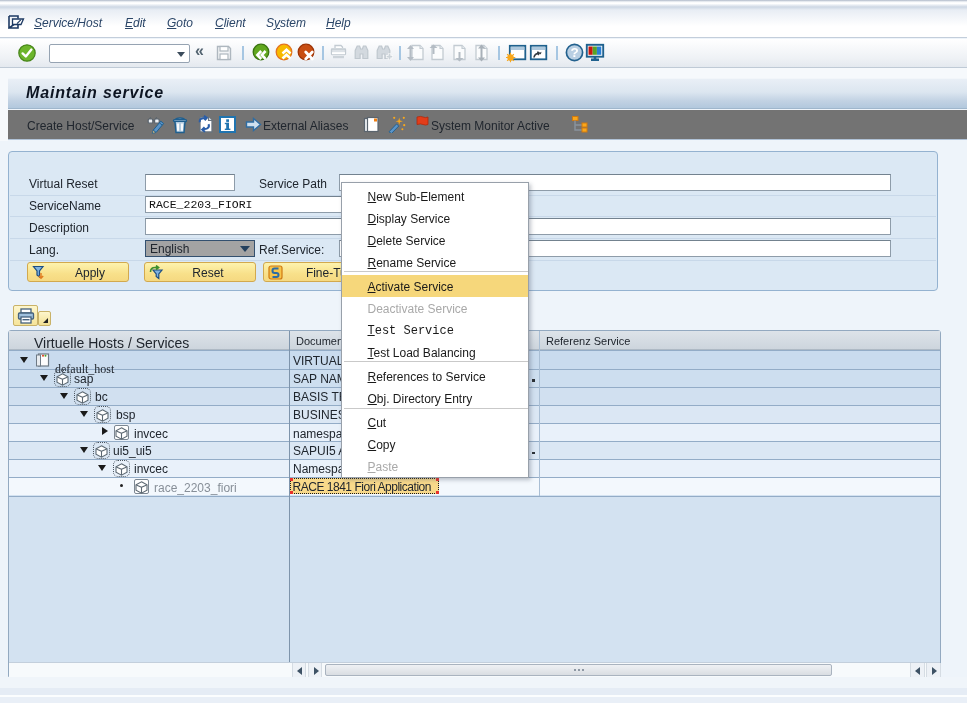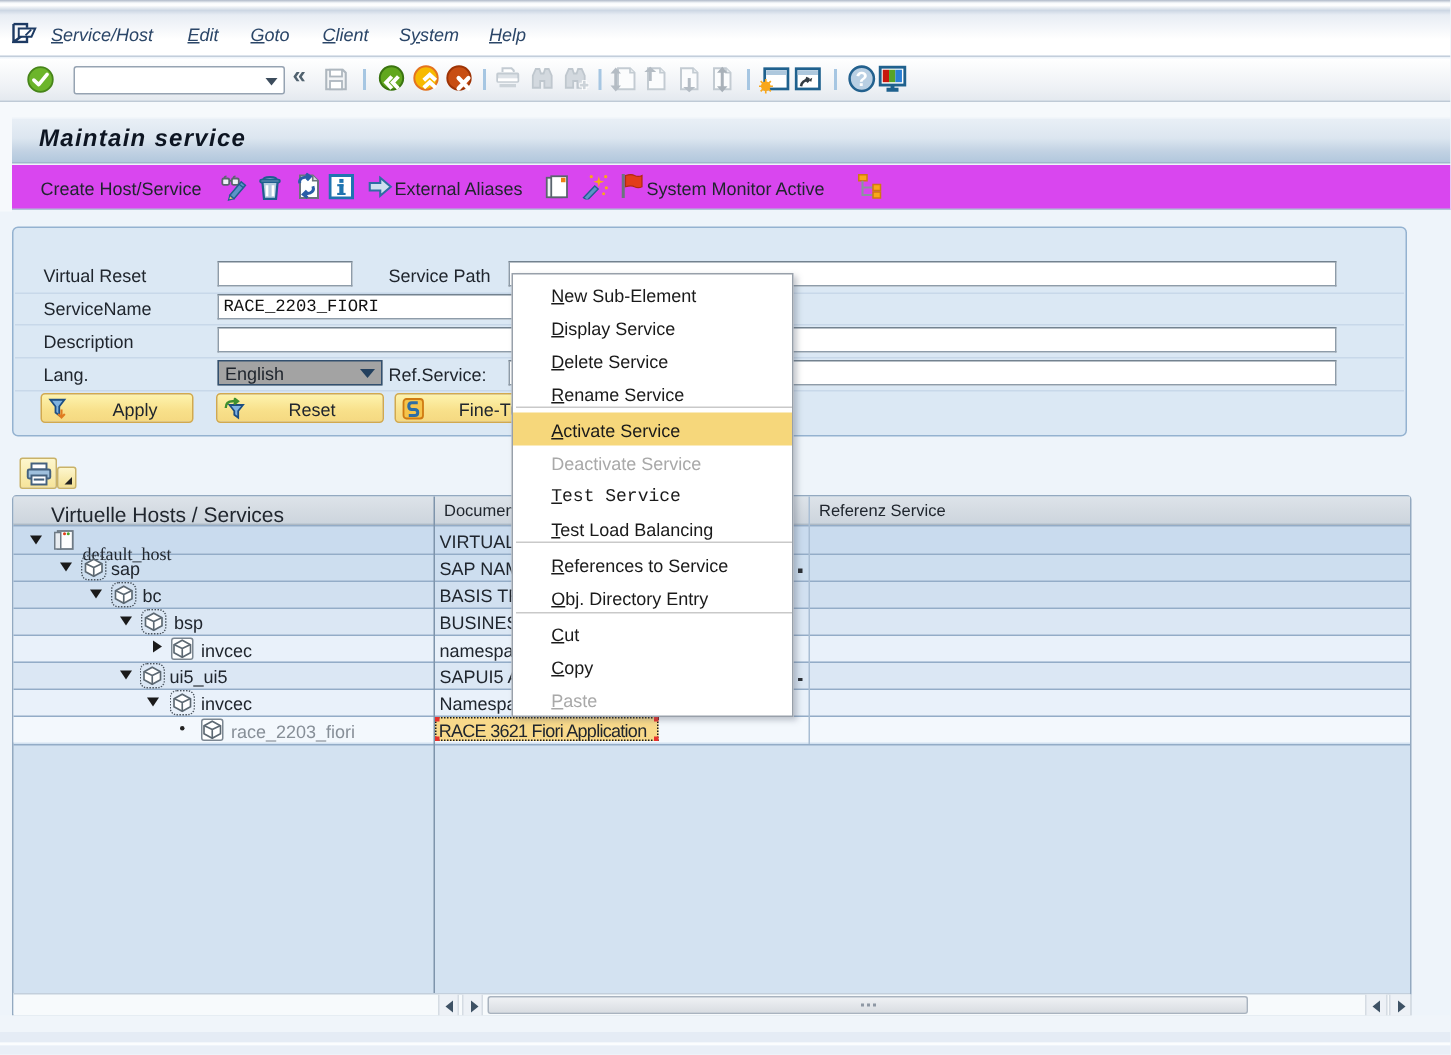--- a/index.html
+++ b/index.html
@@ -143,21 +143,21 @@
   </svg>
 </div>
 
 <div class="ab" style="left:0;top:68px;width:967px;height:10px;background:#f6f9fc;"></div>
 <div class="ab" style="left:0;top:78px;width:8px;height:63px;background:#f6f9fc;"></div>
 
 <div class="ab" style="left:8px;top:78px;width:959px;height:31px;background:linear-gradient(#e9eff6,#dce6f0 45%,#c2d2e3 75%,#b2c8dd);border-top:1px solid #f2f6fa;border-bottom:1px solid #9fb6cc;">
   <div class="ab" style="left:18px;top:5px;font-size:16px;letter-spacing:0.85px;font-weight:bold;font-style:italic;color:#0d1522;">Maintain service</div>
 </div>
 
-<div id="apptb" class="ab" style="left:8px;top:110px;width:959px;height:30px;background:#d946ef;border-bottom:1px solid #b0c2d6;">
+<div id="apptb" class="ab" style="left:8px;top:110px;width:959px;height:30px;background:#737373;border-bottom:1px solid #b0c2d6;">
   <div class="ab t11" style="left:19px;top:9px;">Create Host/Service</div>
 
   <svg class="ab" style="left:138px;top:6px;" width="20" height="18" viewBox="0 0 20 18">
     <path d="M3.5 3 Q3.5 1.5 5 1.5 M9.5 3 Q9.5 1.5 11 1.5" fill="none" stroke="#5a646e" stroke-width="1"></path>
     <rect x="2.2" y="3" width="4.6" height="4.2" rx="1" fill="#eef2f6" stroke="#5a646e" stroke-width="1.2"></rect>
     <rect x="8.6" y="3" width="4.6" height="4.2" rx="1" fill="#eef2f6" stroke="#5a646e" stroke-width="1.2"></rect>
     <path d="M6.8 4.5 H8.6" stroke="#5a646e" stroke-width="1.2"></path>
     <path d="M7.2 14.2 L14.8 5.2 L17.6 7.5 L10 16.5 Z" fill="#5b94c8" stroke="#1f5f8f" stroke-width="1"></path>
     <path d="M7.2 14.2 L6.3 17.4 L9.9 16.5 Z" fill="#e8c27a" stroke="#1f5f8f" stroke-width="0.8"></path>
     <path d="M13.4 6.8 L16.1 9" stroke="#1f5f8f" stroke-width="0.9"></path>
@@ -376,21 +376,21 @@
   <div class="ab doc" style="top:59px;">BASIS TREE (BASIS FUNCTIONS)</div>
   <div class="ab doc" style="top:77px;">BUSINESS SERVER PAGES (BSP) RUNTI</div>
   <div class="ab doc" style="top:95.5px;">namespace</div>
   <div class="ab doc" style="top:113px;">SAPUI5 APPLICATION RUNTIME AND AP</div>
   <div class="ab doc" style="top:131px;">Namespace for SAPUI5 applications</div>
 
   <div class="ab" style="left:523px;top:48px;width:2.5px;height:2.5px;background:#2a2f35;"></div>
   <div class="ab" style="left:523px;top:120.5px;width:2.5px;height:2.5px;background:#2a2f35;"></div>
 
   <div class="ab" style="left:280.5px;top:146.5px;width:149px;height:16.5px;background:#f8d98a;border:1px dotted #1a1a1a;">
-    <div class="t11" style="padding:1px 0 0 2px;letter-spacing:-0.48px;">RACE 3621 Fiori Application</div>
+    <div class="t11" style="padding:1px 0 0 2px;letter-spacing:-0.48px;">RACE 1841 Fiori Application</div>
     <div class="ab" style="left:-1px;top:-1px;width:3px;height:3px;background:#e8312c;"></div>
     <div class="ab" style="right:-1px;top:-1px;width:3px;height:3px;background:#e8312c;"></div>
     <div class="ab" style="left:-1px;bottom:-1px;width:3px;height:3px;background:#e8312c;"></div>
     <div class="ab" style="right:-1px;bottom:-1px;width:3px;height:3px;background:#e8312c;"></div>
   </div>
 
   <div class="ab" style="left:0;top:330.5px;width:931px;height:15.5px;background:#f7fafc;border-top:1px solid #c3cfdc;">
     <div class="ab sbtn" style="left:282.5px;">
         <div class="ab" style="left:4px;top:4.5px;width:0;height:0;border-top:4px solid transparent;border-bottom:4px solid transparent;border-right:5px solid #3e5265;"></div>
       </div>

